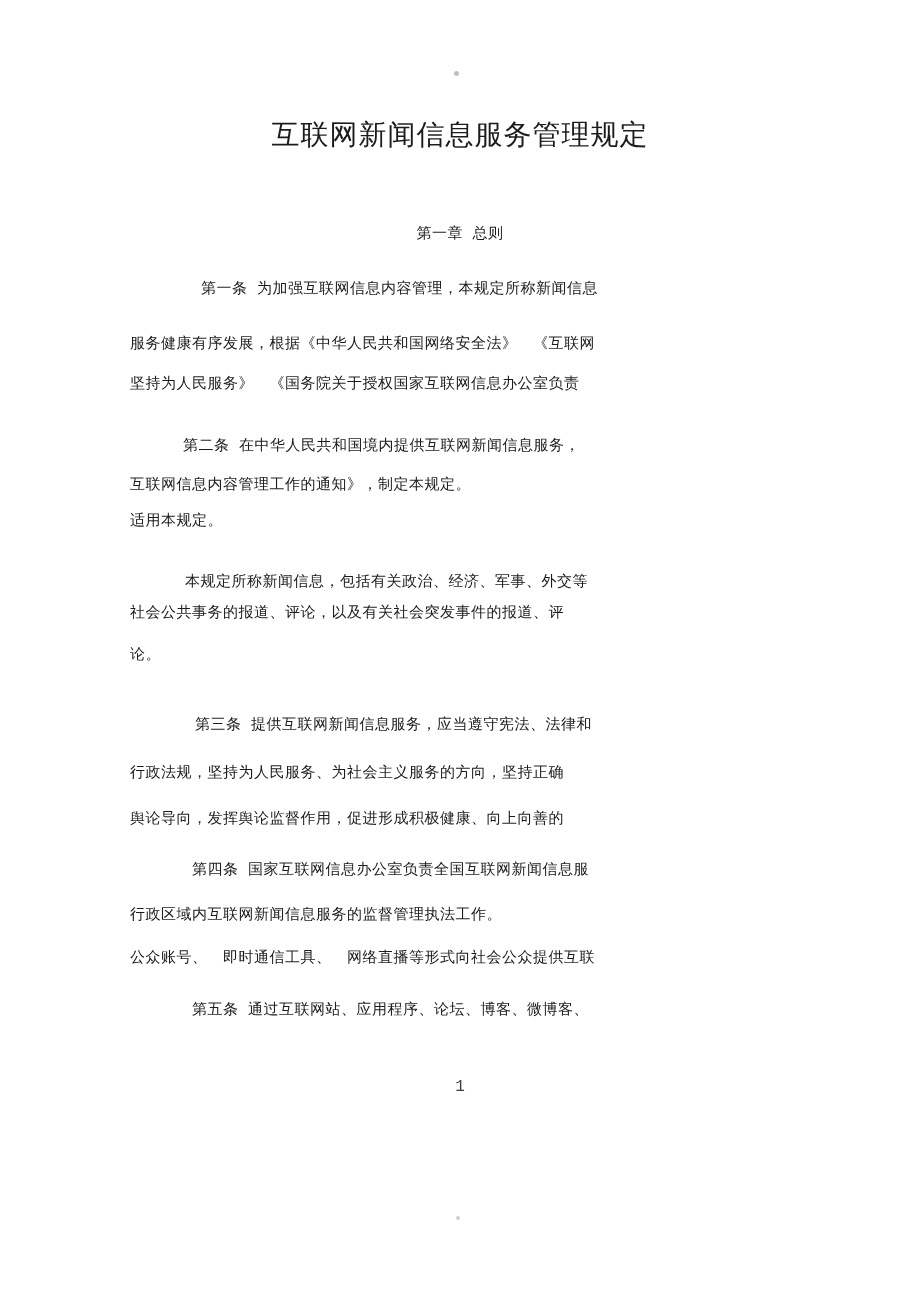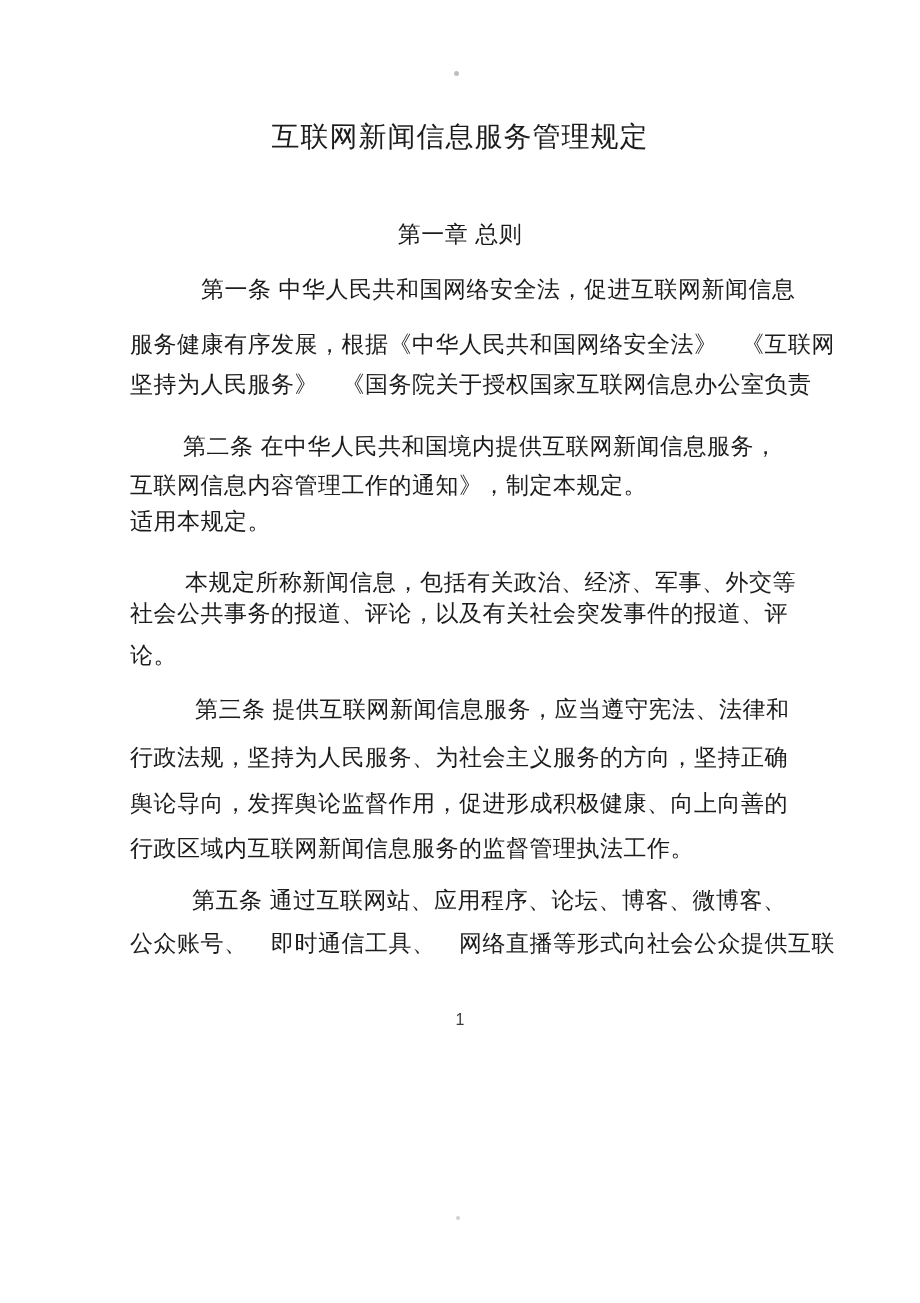--- a/index.html
+++ b/index.html
@@ -5,29 +5,29 @@
   html, body {
     margin: 0;
     padding: 0;
     background: #ffffff;
   }
   .page {
     position: relative;
     width: 920px;
     height: 1303px;
     background: #ffffff;
-    font-family: Liberation Sans, sans-serif;
+    font-family: Liberation Mono, monospace;
     color: #1c1c1c;
     overflow: hidden;
   }
   .content {
     padding: 123px 130px 0 130px;
   }
   .ln {
-    font-size: 23px;
+    font-size: 15px;
     line-height: 21px;
     white-space: nowrap;
     letter-spacing: 0.5px;
   }
   .title {
     font-size: 28px;
     line-height: 28px;
     text-align: center;
     letter-spacing: 1px;
     white-space: nowrap;
@@ -68,40 +68,41 @@
 <div class="page">
 
   <span class="smudge smudge-top"></span>
 
   <div class="content">
 
     <div class="title">互联网新闻信息服务管理规定</div>
 
     <div class="ln center" style="margin-top:73px">第一章 总则</div>
 
-    <div class="ln" style="margin-top:34px;padding-left:71px">第一条 中华人民共和国网络安全法，促进互联网新闻信息</div>
+    <div class="ln" style="margin-top:34px;padding-left:71px">第一条 为加强互联网信息内容管理，本规定所称新闻信息</div>
     <div class="ln" style="margin-top:34px">服务健康有序发展，根据《中华人民共和国网络安全法》　《互联网</div>
     <div class="ln" style="margin-top:19px">坚持为人民服务》　《国务院关于授权国家互联网信息办公室负责</div>
     <div class="ln" style="margin-top:41px;padding-left:53px">第二条 在中华人民共和国境内提供互联网新闻信息服务，</div>
 
     <div class="ln" style="margin-top:18px">互联网信息内容管理工作的通知》，制定本规定。</div>
     <div class="ln" style="margin-top:15px">适用本规定。</div>
 
     <div class="ln" style="margin-top:40px;padding-left:55px">本规定所称新闻信息，包括有关政治、经济、军事、外交等</div>
     <div class="ln" style="margin-top:10px">社会公共事务的报道、评论，以及有关社会突发事件的报道、评</div>
     <div class="ln" style="margin-top:21px">论。</div>
 
-    <div class="ln" style="margin-top:33px;padding-left:65px">第三条 提供互联网新闻信息服务，应当遵守宪法、法律和</div>
+    <div class="ln" style="margin-top:49px;padding-left:65px">第三条 提供互联网新闻信息服务，应当遵守宪法、法律和</div>
     <div class="ln" style="margin-top:27px">行政法规，坚持为人民服务、为社会主义服务的方向，坚持正确</div>
     <div class="ln" style="margin-top:25px">舆论导向，发挥舆论监督作用，促进形成积极健康、向上向善的</div>
 
+    <div class="ln" style="margin-top:30px;padding-left:62px">第四条 国家互联网信息办公室负责全国互联网新闻信息服</div>
     <div class="ln" style="margin-top:24px">行政区域内互联网新闻信息服务的监督管理执法工作。</div>
 
 
+    <div class="ln" style="margin-top:22px">公众账号、　即时通信工具、　网络直播等形式向社会公众提供互联</div>
     <div class="ln" style="margin-top:31px;padding-left:62px">第五条 通过互联网站、应用程序、论坛、博客、微博客、</div>
-    <div class="ln" style="margin-top:22px">公众账号、　即时通信工具、　网络直播等形式向社会公众提供互联</div>
 
     <div class="ln pageno" style="margin-top:58px">1</div>
   </div>
 
   <span class="smudge smudge-pageno"></span>
 
 </div>
 
 </body></html>

